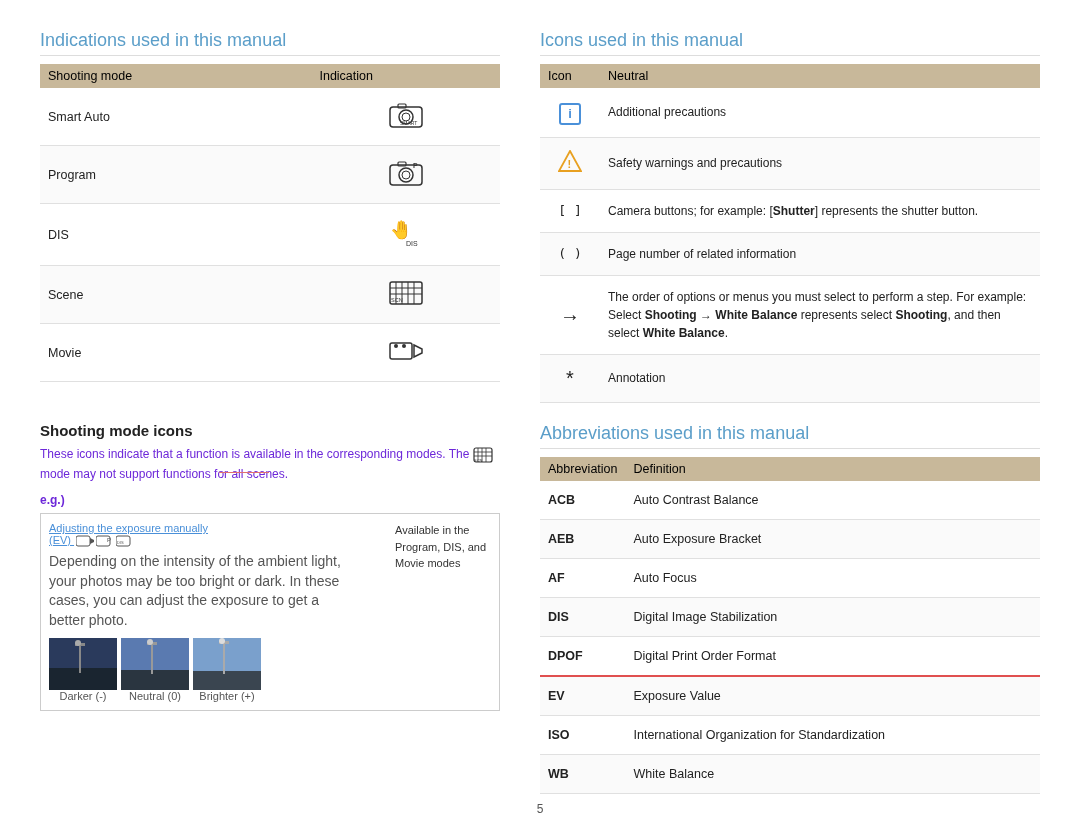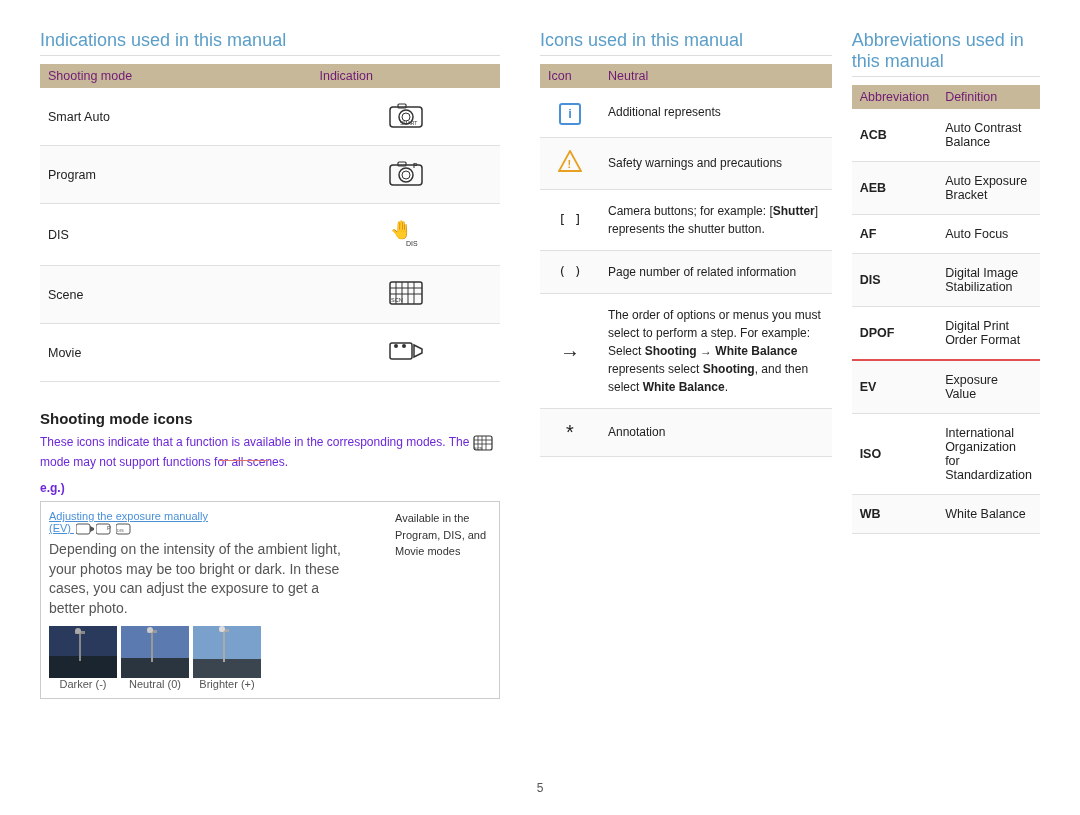--- a/index.html
+++ b/index.html
@@ -27,40 +27,40 @@
     }
     .left-col {
       flex: 0 0 460px;
       display: flex;
       flex-direction: column;
       gap: 20px;
     }
     .right-col {
       flex: 1;
       display: flex;
-      flex-direction: row;
+      flex-direction: column;
       gap: 20px;
     }
     .section-title {
       font-size: 18px;
       color: #5b9ec9;
       font-weight: normal;
       margin-bottom: 8px;
       border-bottom: 1px solid #ddd;
       padding-bottom: 4px;
     }
     
     table {
       width: 100%;
       border-collapse: collapse;
       font-size: 12.5px;
     }
     table thead tr {
       background: #c8b89a;
-      color: #701a75;
+      color: #000000;
       padding-left: 35px;
     }
     table thead th {
       padding: 5px 8px;
       text-align: left;
       font-weight: normal;
     }
     table tbody tr {
       border-bottom: 1px solid #e0e0e0;
     }
@@ -71,21 +71,21 @@
       padding: 12px 8px;
       vertical-align: middle;
     }
     
     .icon-cell {
       font-size: 20px;
       text-align: center;
     }
     
     .shooting-mode-icons-section {
-      margin-top: 8px;
+      margin-top: 20px;
     }
     .shooting-mode-icons-section h3 {
       font-size: 15px;
       font-weight: bold;
       margin-bottom: 6px;
     }
     .shooting-mode-icons-section p {
       font-size: 12px;
       color: #6d28d9;
       line-height: 1.5;
@@ -367,21 +367,21 @@
             <tr>
               <th style="width:60px;">Icon</th>
               <th>Neutral</th>
             </tr>
           </thead>
           <tbody>
             <tr>
               <td class="icon-cell">
                 <div class="icon-info">i</div>
               </td>
-              <td class="function-text">Additional represents</td>
+              <td class="function-text">Additional precautions</td>
             </tr>
             <tr>
               <td class="icon-cell">
                 <svg width="24" height="22" viewBox="0 0 24 22">
                   <polygon points="12,1 23,21 1,21" fill="none" stroke="#e8a020" stroke-width="1.8"></polygon>
                   <text x="9.5" y="18" font-size="11" fill="#e8a020" font-weight="bold">!</text>
                 </svg>
               </td>
               <td class="function-text">Safety warnings and precautions</td>
             </tr>

